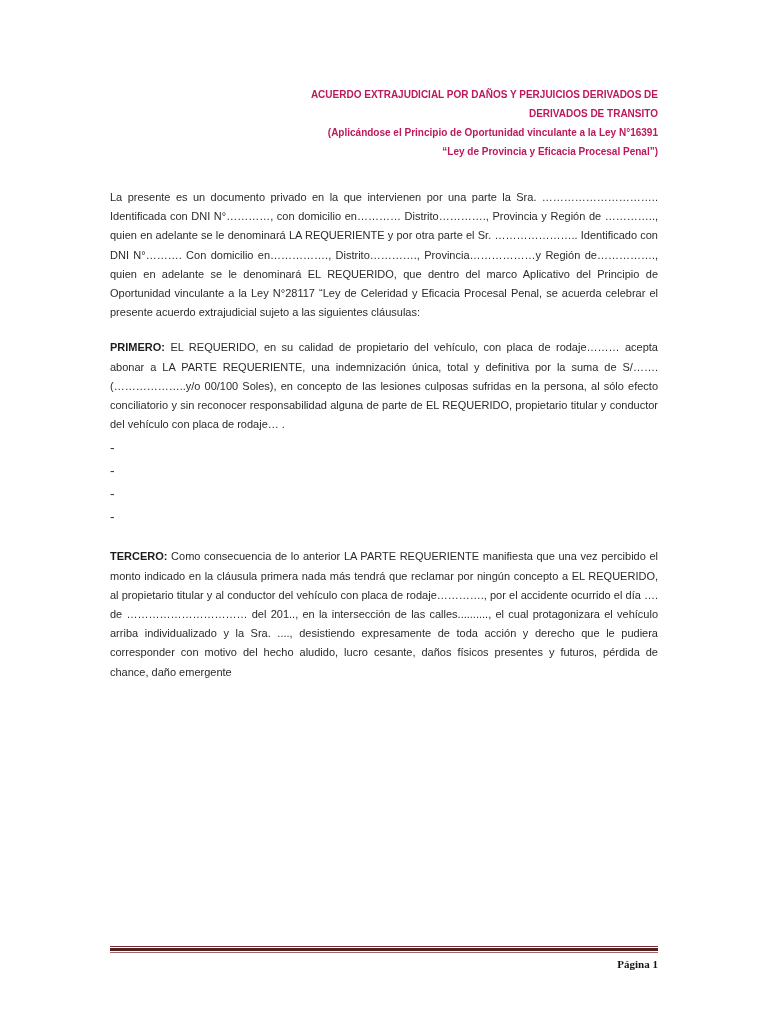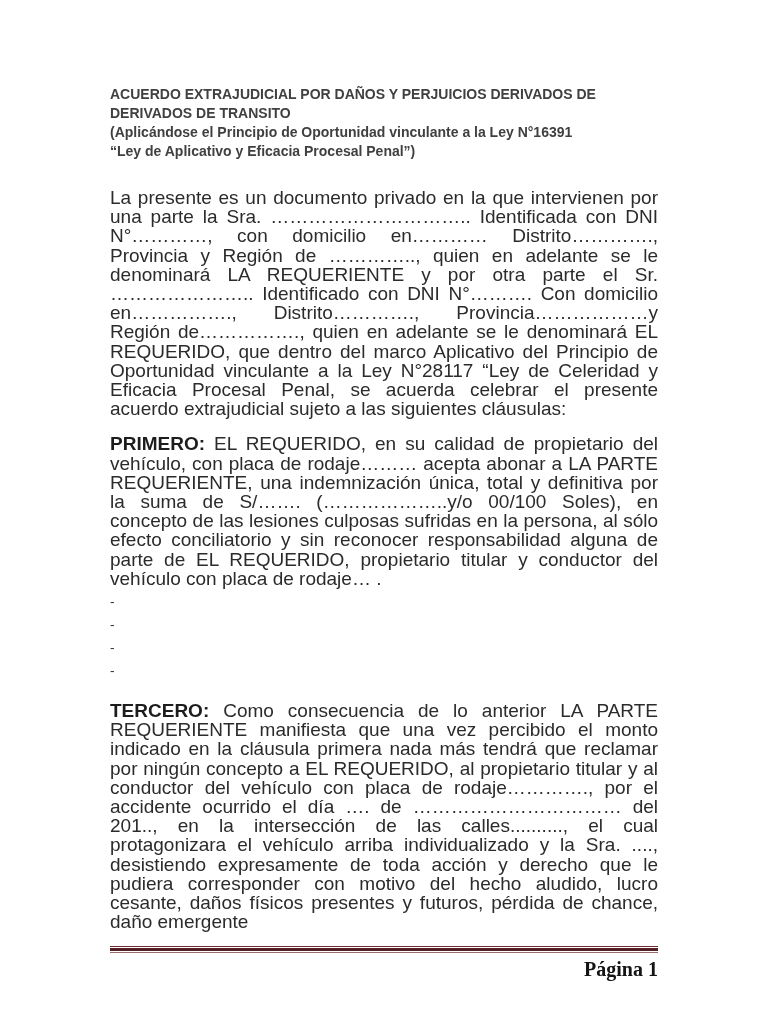--- a/index.html
+++ b/index.html
@@ -16,30 +16,30 @@
     color: #2b2b2b;
     overflow: hidden;
   }
   .content {
     position: absolute;
     left: 110px;
     top: 85px;
     width: 548px;
   }
   .title-block {
-    text-align: left;
+    text-align: right;
     font-weight: bold;
-    font-size: 14px;
+    font-size: 10px;
     line-height: 19px;
-    color: #404040;
+    color: #be185d;
   }
   .body-par {
     margin: 0;
     margin-top: 16px;
-    font-size: 19px;
+    font-size: 11px;
     line-height: 19.2px;
     text-align: justify;
   }
   .intro-par {
     margin-top: 27px;
   }
   .clause-label {
     font-weight: bold;
     color: #1c1c1c;
   }
@@ -61,35 +61,35 @@
   }
   .rule-thin-top    { height: 1px; background: #6f2c2f; }
   .rule-gap         { height: 1px; background: transparent; }
   .rule-thick       { height: 3px; background: #541e22; }
   .rule-thin-bottom { height: 1px; background: #9a6a6b; }
   .page-number {
     margin-top: 5px;
     text-align: right;
     font-family: "Liberation Serif", serif;
     font-weight: 700;
-    font-size: 20px;
+    font-size: 11px;
     color: #141414;
   }
 </style>
 </head>
 <body>
 
 <div class="page">
   <div class="content">
 
     <div class="title-block">
       <div>ACUERDO EXTRAJUDICIAL POR DAÑOS Y PERJUICIOS DERIVADOS DE</div>
       <div>DERIVADOS DE TRANSITO</div>
       <div>(Aplicándose el Principio de Oportunidad vinculante a la Ley N°16391</div>
-      <div>“Ley de Aplicativo y Eficacia Procesal Penal”)</div>
+      <div>“Ley de Provincia y Eficacia Procesal Penal”)</div>
     </div>
 
     <p class="body-par intro-par"><span>La presente es un documento privado en la que intervienen por una parte la Sra. ………………………….. Identificada con DNI N°…………, con domicilio en………… Distrito…………., Provincia y Región de ………….., quien en adelante se le denominará LA REQUERIENTE y por otra parte el Sr. ………………….. Identificado con DNI N°………. Con domicilio en……………., Distrito…………., Provincia………………y Región de……………., quien en adelante se le denominará EL REQUERIDO, que dentro del marco Aplicativo del Principio de Oportunidad vinculante a la Ley N°28117 “Ley de Celeridad y Eficacia Procesal Penal, se acuerda celebrar el presente acuerdo extrajudicial sujeto a las siguientes cláusulas:</span></p>
 
     <p class="body-par"><span class="clause-label">PRIMERO:</span><span> EL REQUERIDO, en su calidad de propietario del vehículo, con placa de rodaje……… acepta abonar a LA PARTE REQUERIENTE, una indemnización única, total y definitiva por la suma de S/……. (………………..y/o 00/100 Soles), en concepto de las lesiones culposas sufridas en la persona, al sólo efecto conciliatorio y sin reconocer responsabilidad alguna de parte de EL REQUERIDO, propietario titular y conductor del vehículo con placa de rodaje… .</span></p>
 
 
     <ul class="series-list">
       <li>-</li>
       <li>-</li>

